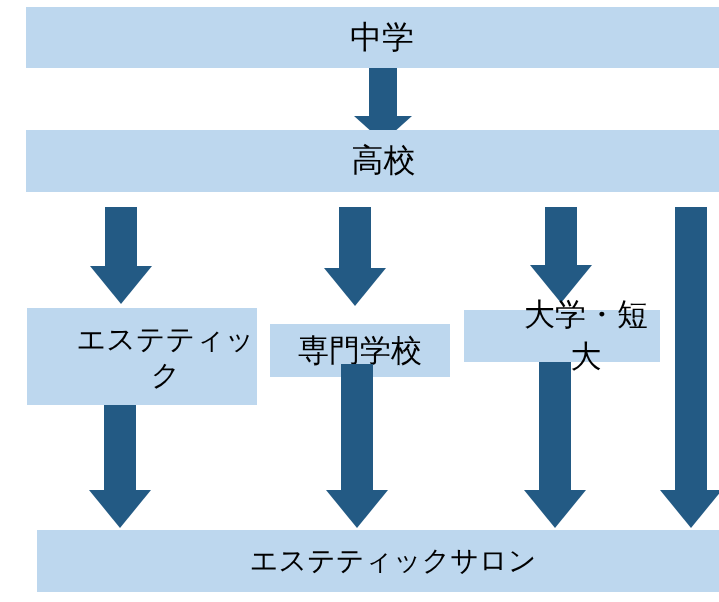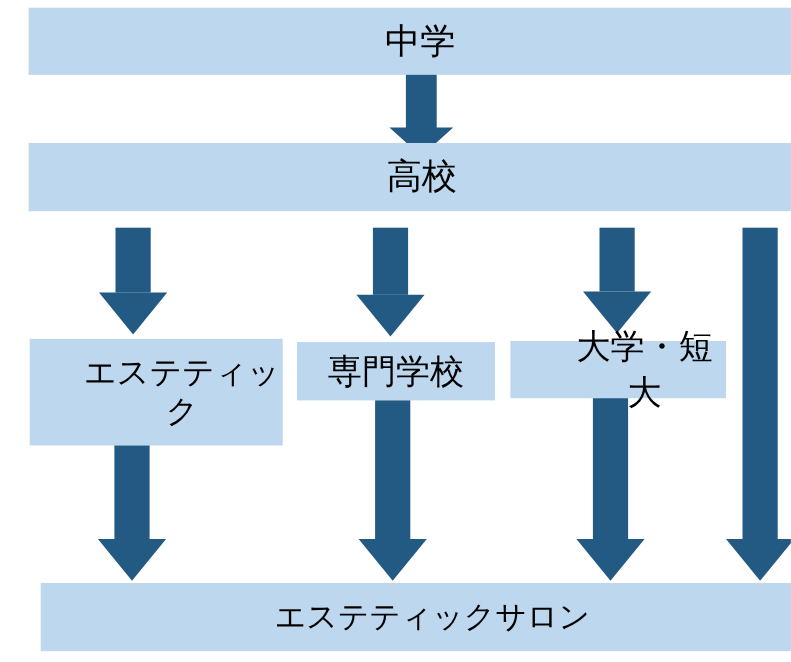--- a/index.html
+++ b/index.html
@@ -30,21 +30,21 @@
     justify-content: center;
     text-align: center;
     color: var(--text);
   }
   
   .band-junior-high { left: 2px;  top: 7px;   width: 712px; height: 61px; font-size: 32px; }
   .band-high-school { left: 2px;  top: 130px; width: 715px; height: 62px; font-size: 32px; }
   .band-salon       { left: 13px;  top: 530px; width: 712px; height: 62px; font-size: 28px; justify-content: center; }
   
   .box-esthetic-school { left: 3px;   top: 308px; width: 230px; height: 97px; font-size: 29px; line-height: 36px; padding-left: 47px; }
-  .box-vocational      { left: 246px; top: 311px; width: 180px; height: 53px; font-size: 31px; }
+  .box-vocational      { left: 246px; top: 324px; width: 180px; height: 53px; font-size: 31px; }
   .box-university      { left: 440px; top: 310px; width: 196px; height: 52px; font-size: 31px; padding-left: 48px; }
 
   .arrow { position: absolute; }
   .arrow-shaft {
     position: absolute;
     background: var(--arrow);
   }
   .arrow-head {
     position: absolute;
     width: 0; height: 0;

